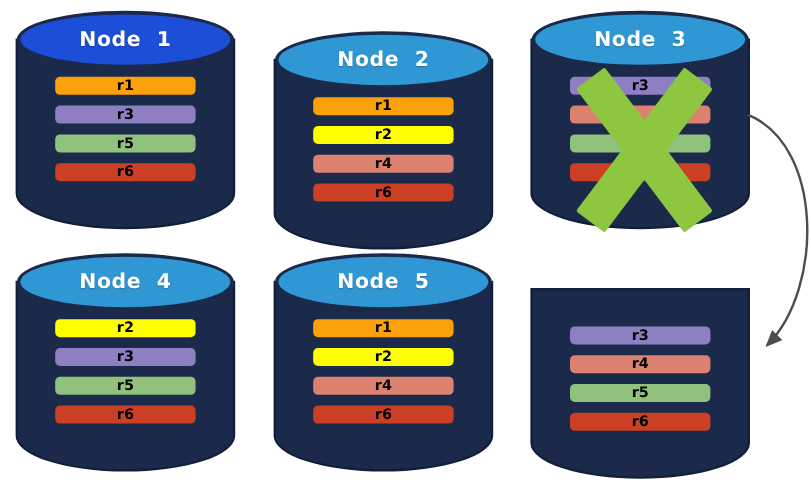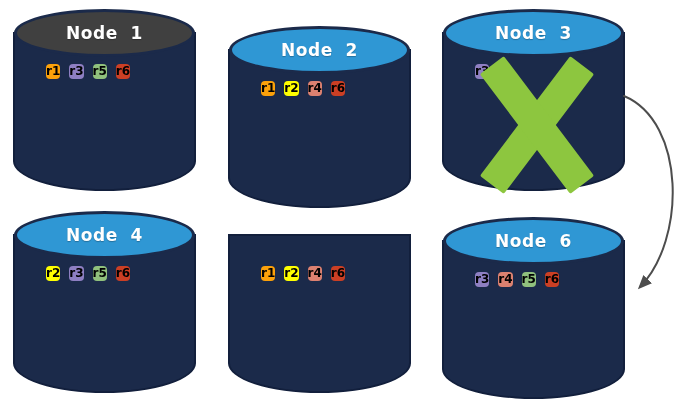--- a/index.html
+++ b/index.html
@@ -23,21 +23,21 @@
     position:absolute;left:1px;right:1px;top:1px;height:48px;
     border:3px solid #1b2a4a;box-sizing:border-box;border-radius:50%;
     display:flex;align-items:center;justify-content:center;z-index:2;
   }
   .title{
     color:#ffffff;font-weight:bold;font-size:17px;white-space:pre;
     letter-spacing:0.5px;text-shadow:0 1px 1px rgba(0,0,0,0.25);
   }
   .bars{
     position:absolute;left:33px;right:33px;top:56px;z-index:3;
-    display:flex;gap:9px;
+    display:flex;flex-direction:column;gap:9px;
   }
   .bar{
     height:15px;border-radius:4px;
     display:flex;align-items:center;justify-content:center;
     font-size:12px;font-weight:bold;color:#000000;line-height:15px;
   }
 
   .xmark{position:absolute;left:0;top:0;width:100%;height:100%;z-index:5;}
   .x-stroke{
     position:absolute;left:calc(50% - 12px);top:42px;width:30px;height:150px;
@@ -48,21 +48,21 @@
 
   .arrow-layer{position:absolute;left:0;top:0;z-index:6;pointer-events:none;}
 </style>
 </head>
 <body>
 
 <div class="canvas">
 
   <div class="node" id="node1">
     <div class="cyl-body" style="background: rgb(27, 42, 74);"></div>
-    <div class="cyl-top" style="background: #404040;">
+    <div class="cyl-top" style="background: #1d4ed8;">
       <span class="title">Node  1</span>
     </div>
     <div class="bars">
       <div class="bar" style="background: rgb(252, 161, 10);">r1</div>
       <div class="bar" style="background: rgb(142, 127, 194);">r3</div>
       <div class="bar" style="background: rgb(144, 193, 125);">r5</div>
       <div class="bar" style="background: rgb(203, 63, 36);">r6</div>
     </div>
   </div>
 
@@ -104,33 +104,33 @@
     <div class="bars">
       <div class="bar" style="background: rgb(255, 255, 0);">r2</div>
       <div class="bar" style="background: rgb(142, 127, 194);">r3</div>
       <div class="bar" style="background: rgb(144, 193, 125);">r5</div>
       <div class="bar" style="background: rgb(203, 63, 36);">r6</div>
     </div>
   </div>
 
   <div class="node" id="node5">
     <div class="cyl-body" style="background: rgb(27, 42, 74);"></div>
+    <div class="cyl-top" style="background: rgb(47, 151, 212);">
+      <span class="title">Node  5</span>
+    </div>
     <div class="bars">
       <div class="bar" style="background: rgb(252, 161, 10);">r1</div>
       <div class="bar" style="background: rgb(255, 255, 0);">r2</div>
       <div class="bar" style="background: rgb(220, 129, 112);">r4</div>
       <div class="bar" style="background: rgb(203, 63, 36);">r6</div>
     </div>
   </div>
 
   <div class="node" id="node6">
     <div class="cyl-body" style="background: rgb(27, 42, 74);"></div>
-    <div class="cyl-top" style="background: rgb(47, 151, 212);">
-      <span class="title">Node  6</span>
-    </div>
     <div class="bars">
       <div class="bar" style="background: rgb(142, 127, 194);">r3</div>
       <div class="bar" style="background: rgb(220, 129, 112);">r4</div>
       <div class="bar" style="background: rgb(144, 193, 125);">r5</div>
       <div class="bar" style="background: rgb(203, 63, 36);">r6</div>
     </div>
   </div>
 
   <svg class="arrow-layer" width="676" height="402" viewBox="0 0 676 402">
     <defs>

